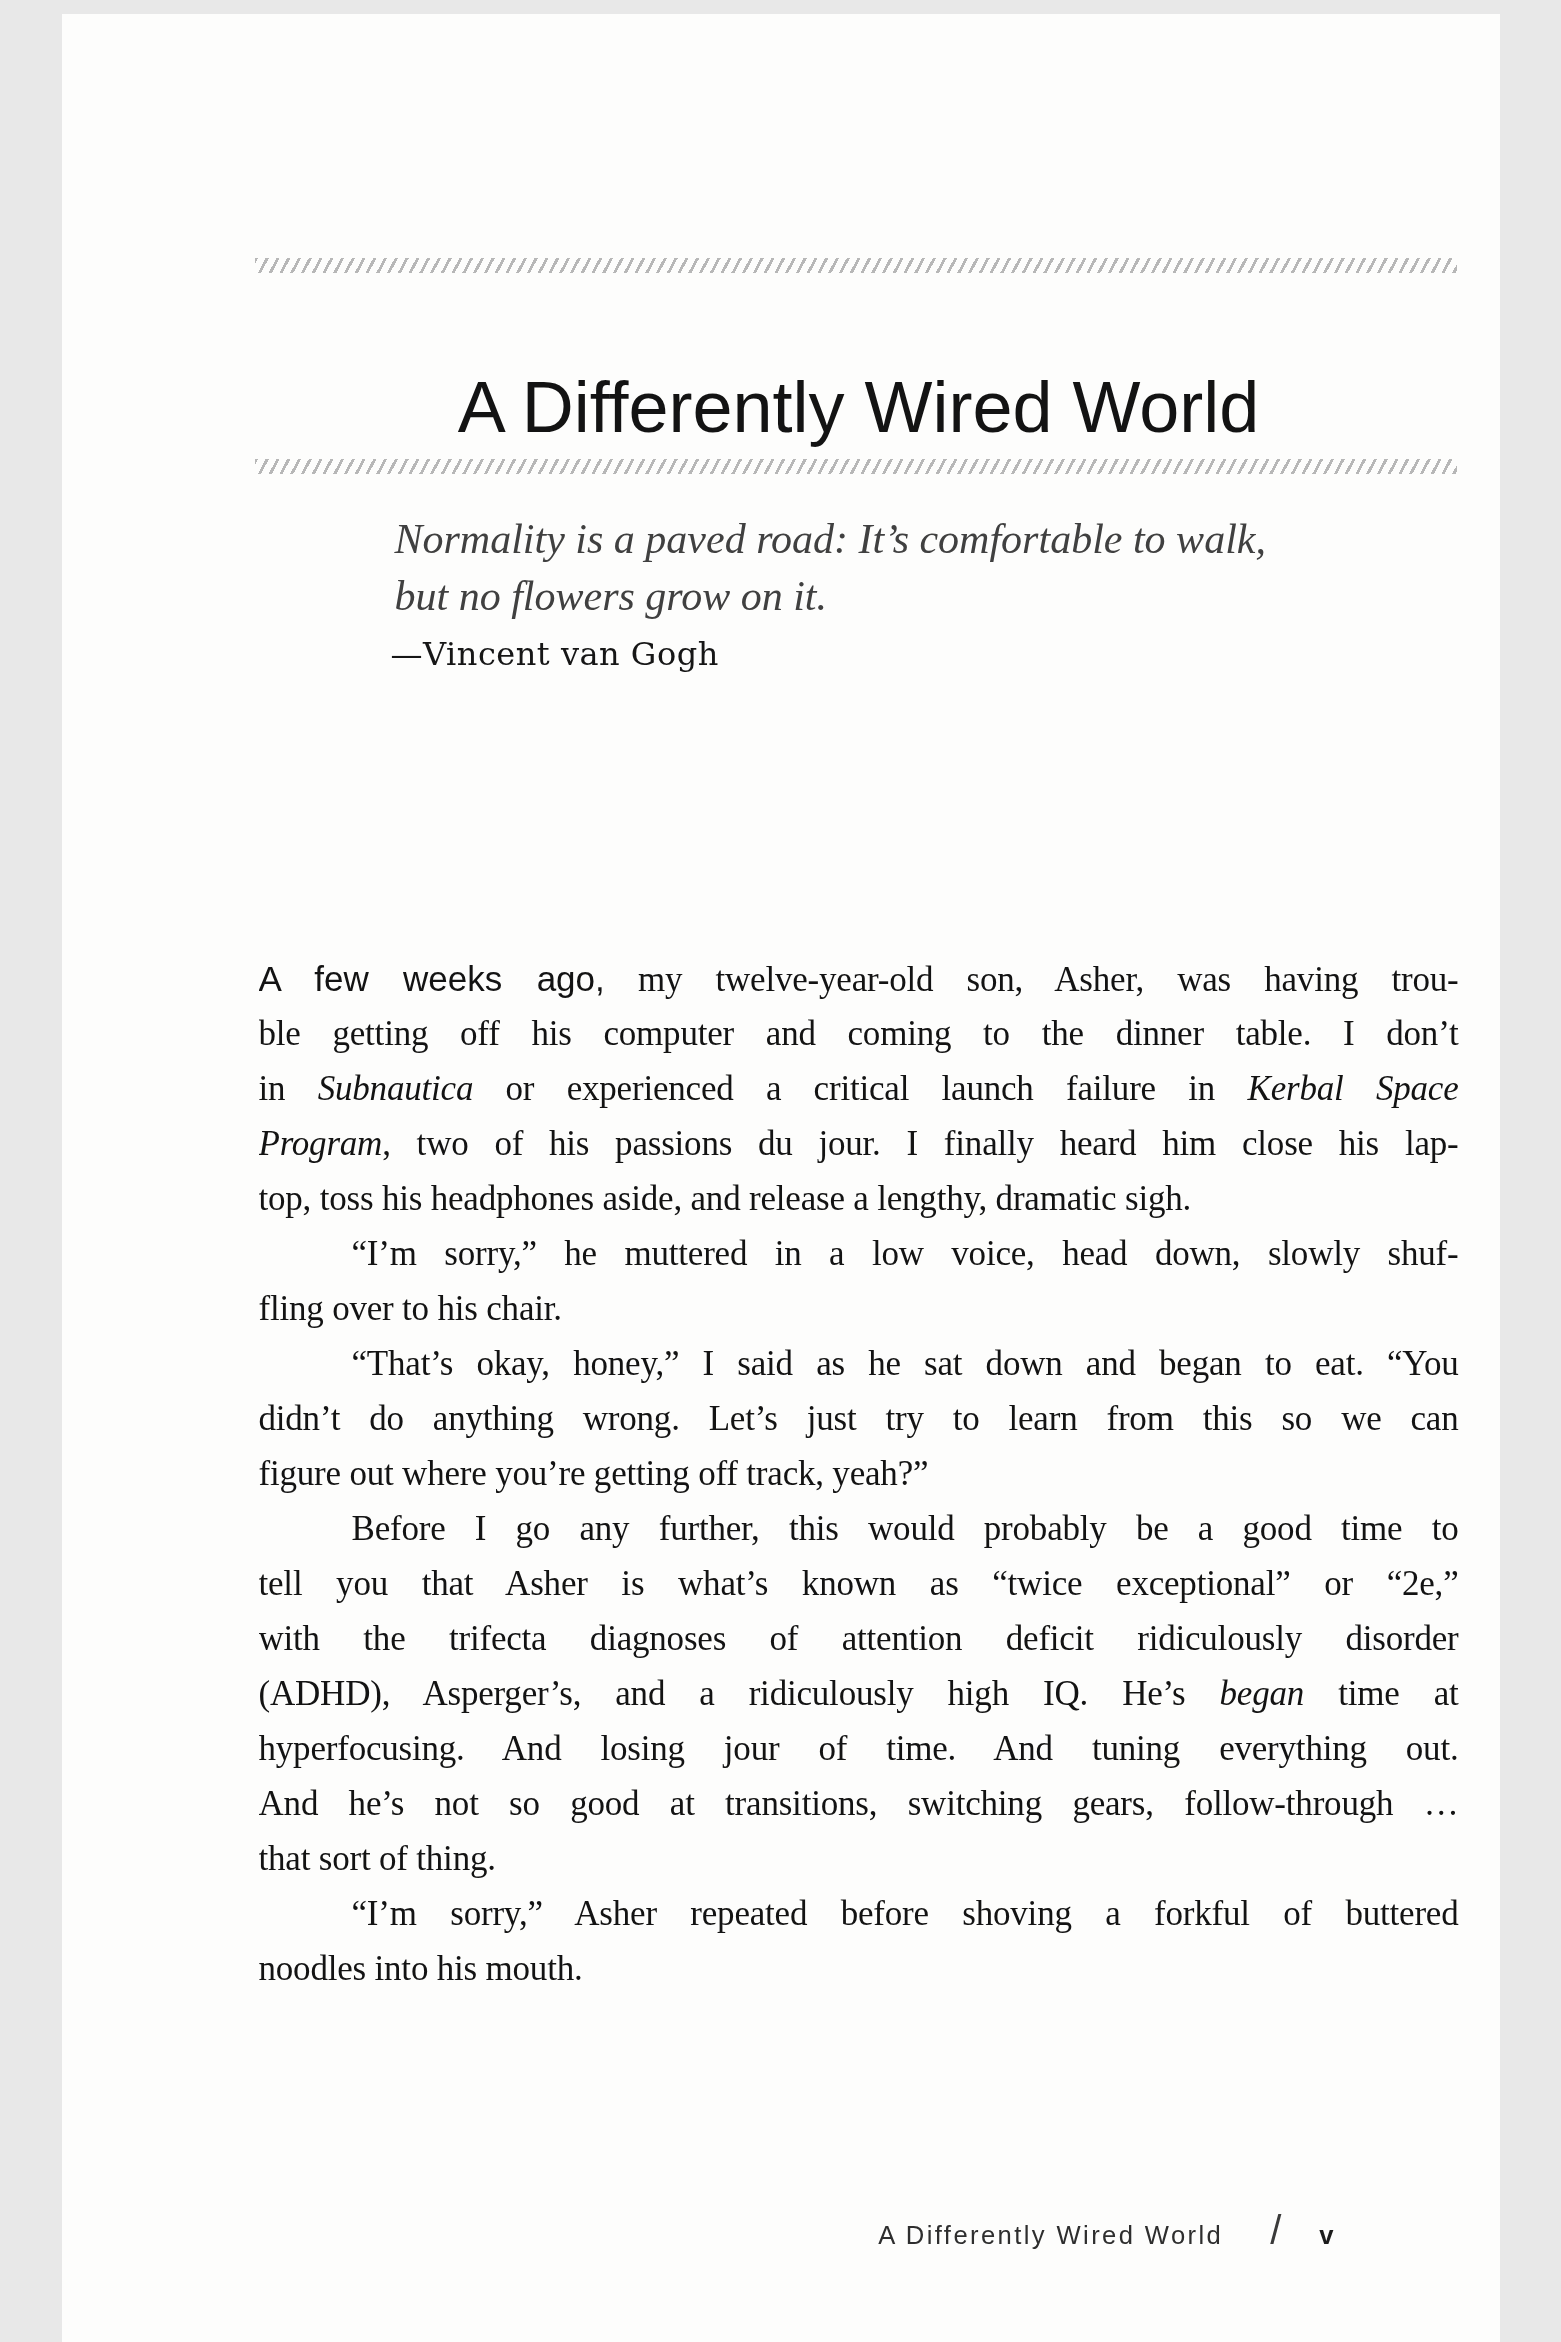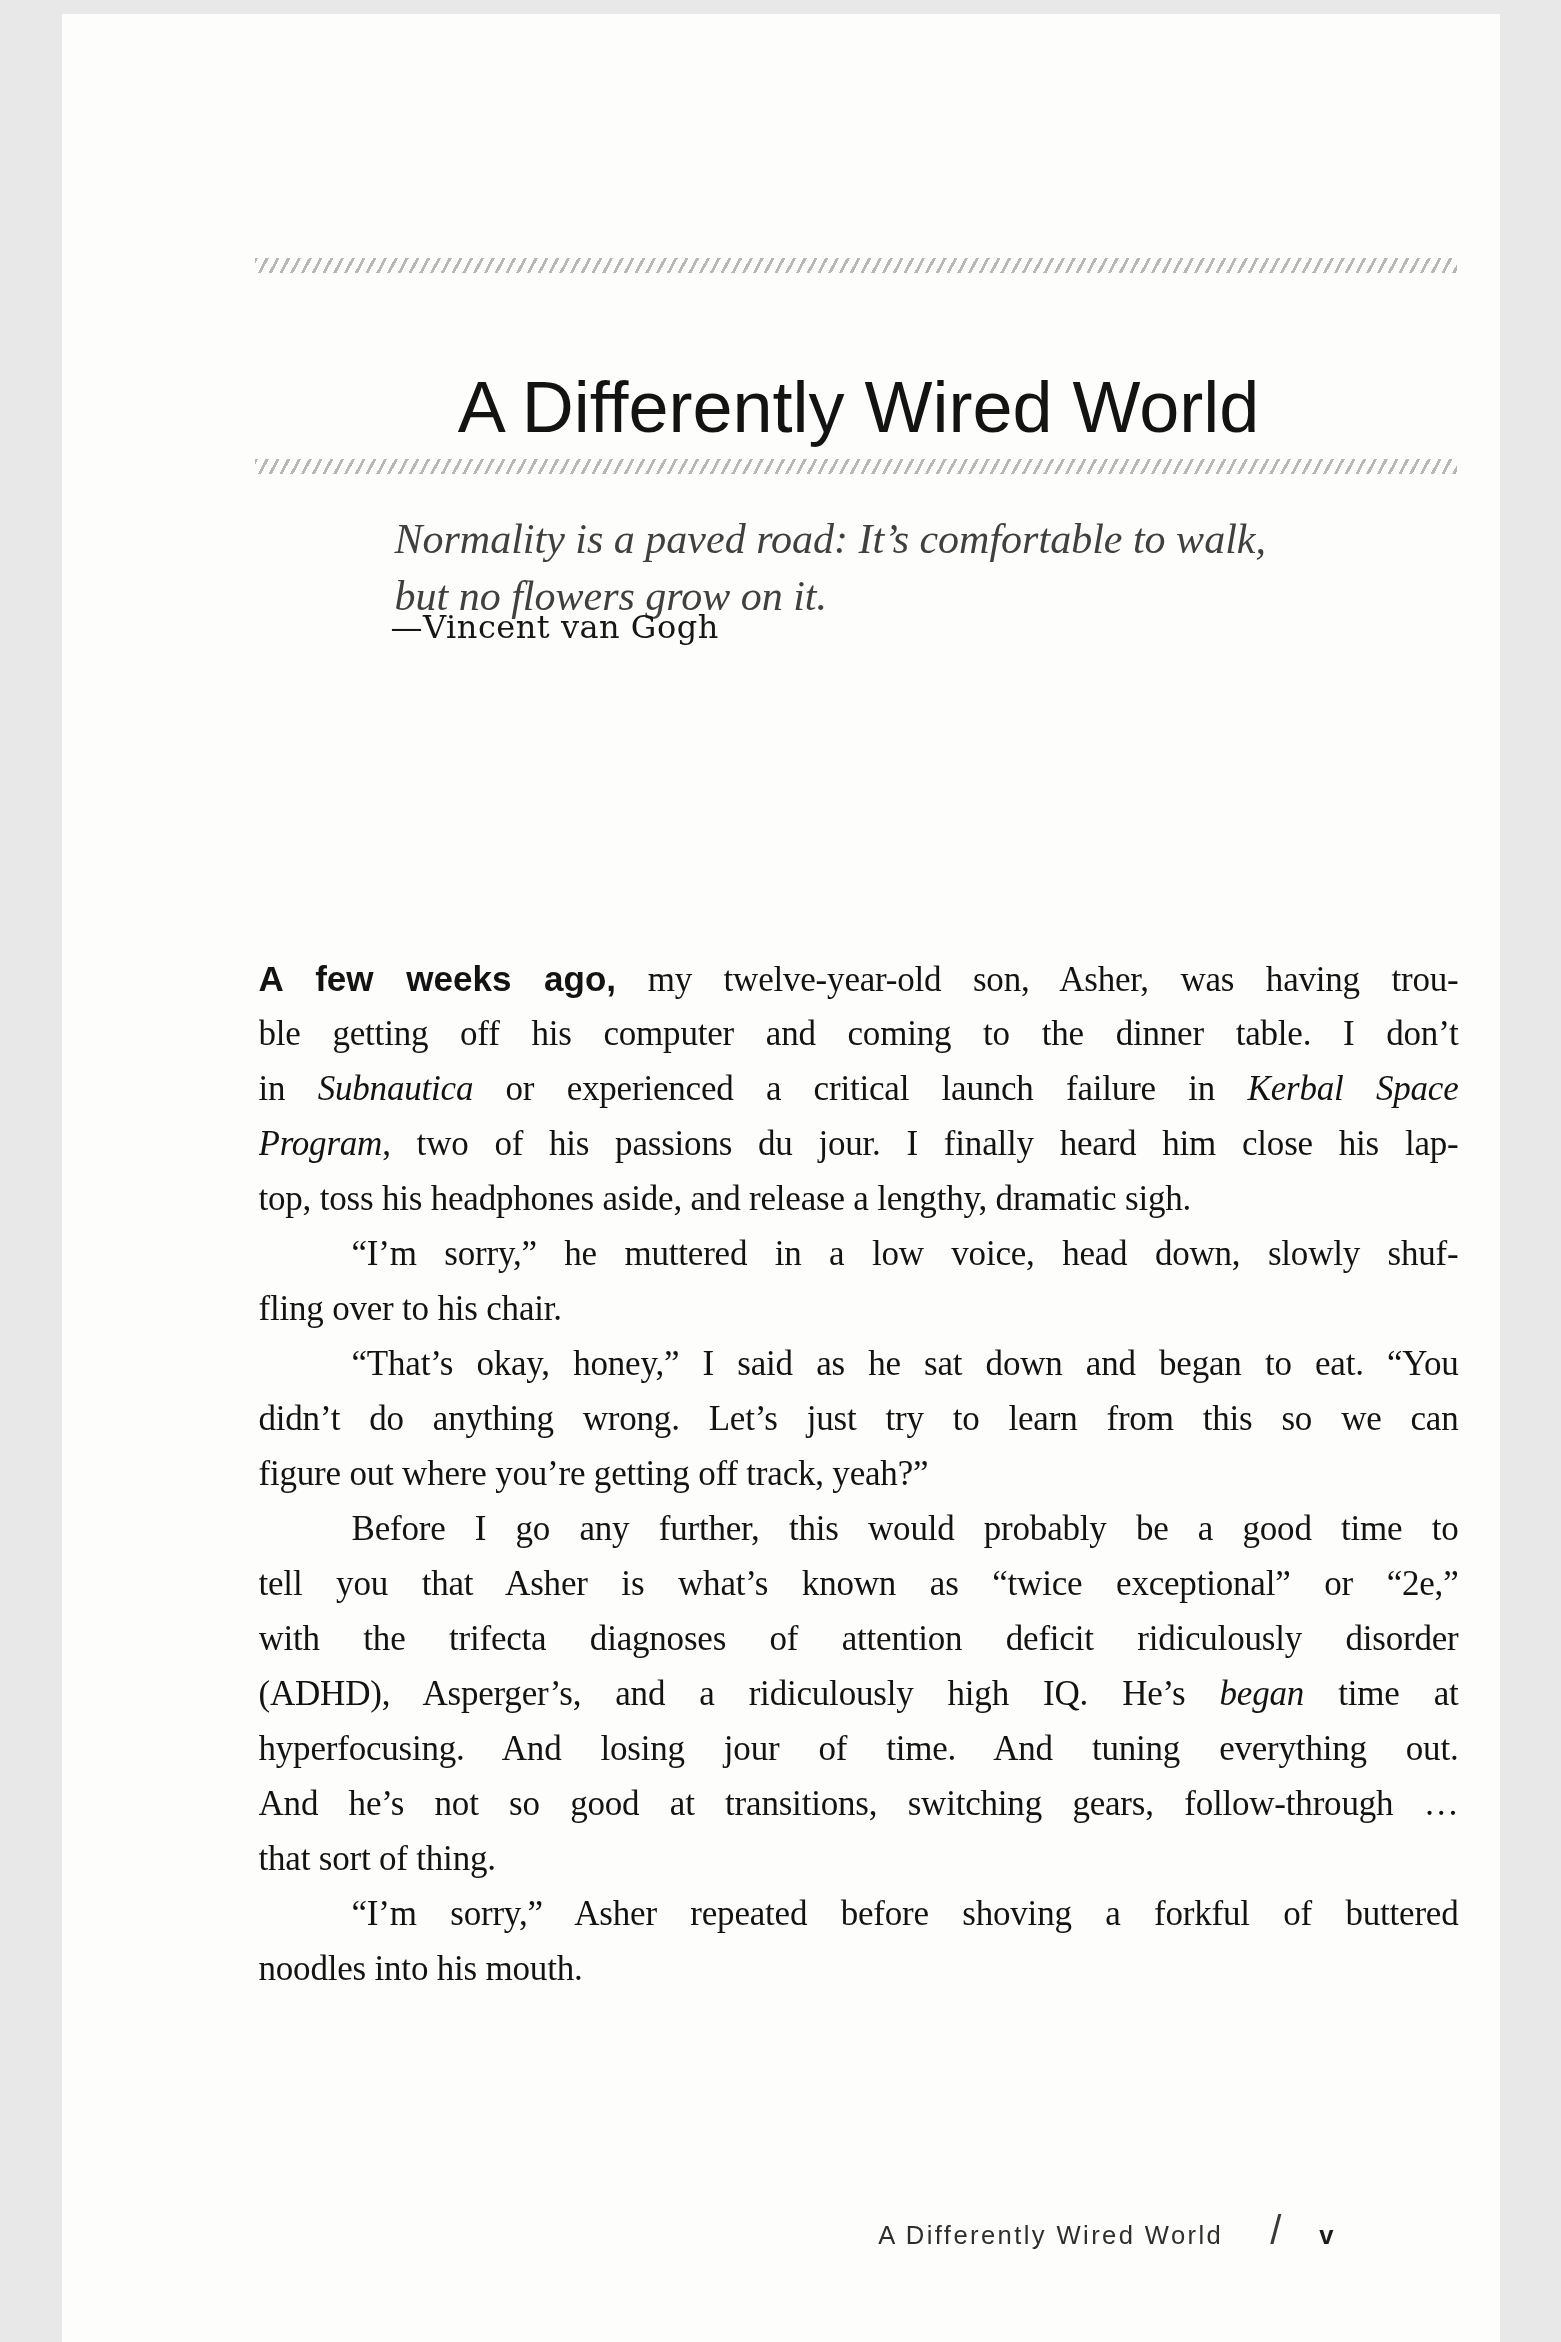--- a/index.html
+++ b/index.html
@@ -30,40 +30,40 @@
     font-size:72px;line-height:76px;font-weight:400;
     letter-spacing:0px;text-align:center;white-space:nowrap;
     color:var(--text);
   }
   .epigraph{
     position:absolute;left:333px;top:497px;width:1064px;
     font-style:italic;font-size:42px;line-height:57px;
     color:#404040;
   }
   .epigraph-attribution{
-    position:absolute;left:329px;top:594px;width:1064px;
+    position:absolute;left:329px;top:621px;width:1064px;
     font-family:"DejaVu Serif",serif;font-style:normal;
     font-size:32px;line-height:38px;letter-spacing:0.5px;
     color:#161616;
   }
   .body-text{
     position:absolute;left:197px;top:937px;width:1200px;
     font-size:35px;line-height:55px;letter-spacing:-0.2px;
     color:var(--text);
   }
   .line{
     height:55px;overflow:hidden;
     text-align:justify;text-align-last:justify;
   }
   .line.para-end{text-align-last:left;}
   .line.indent{padding-left:93px;}
   .line em{font-style:italic;}
   .lead{
     font-family:"Liberation Sans",sans-serif;
-    font-weight:700;font-size:35px;letter-spacing:0;
+    font-weight:400;font-size:35px;letter-spacing:0;
   }
   .running-footer{
     position:absolute;right:165px;top:2197px;
     text-align:right;white-space:nowrap;line-height:38px;
     font-family:"Liberation Sans",sans-serif;
     color:var(--footer-text);
   }
   .footer-chapter{
     font-size:25.6px;letter-spacing:2.4px;font-weight:400;
   }

